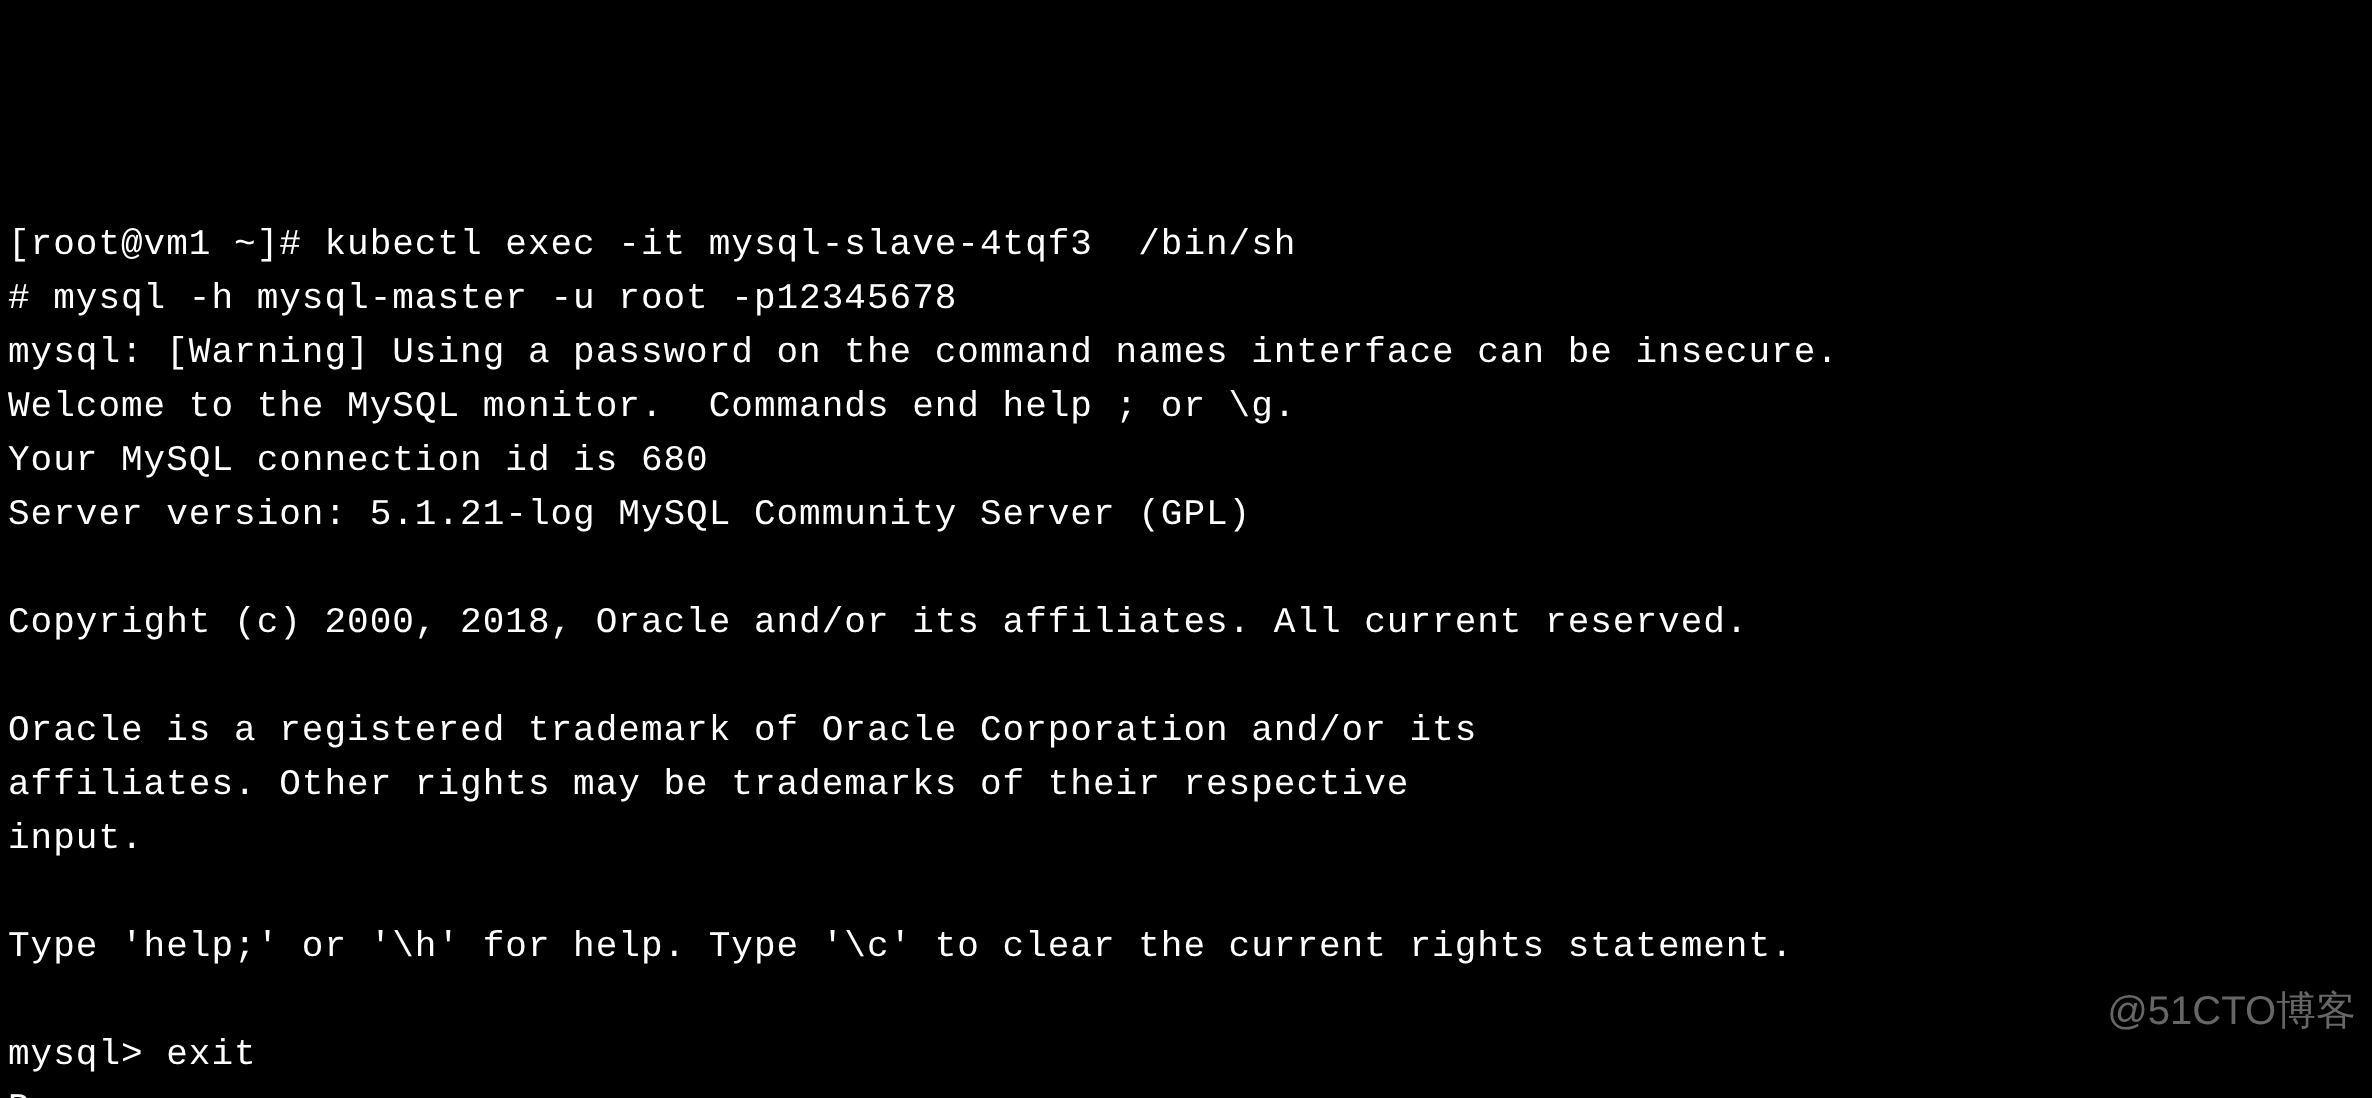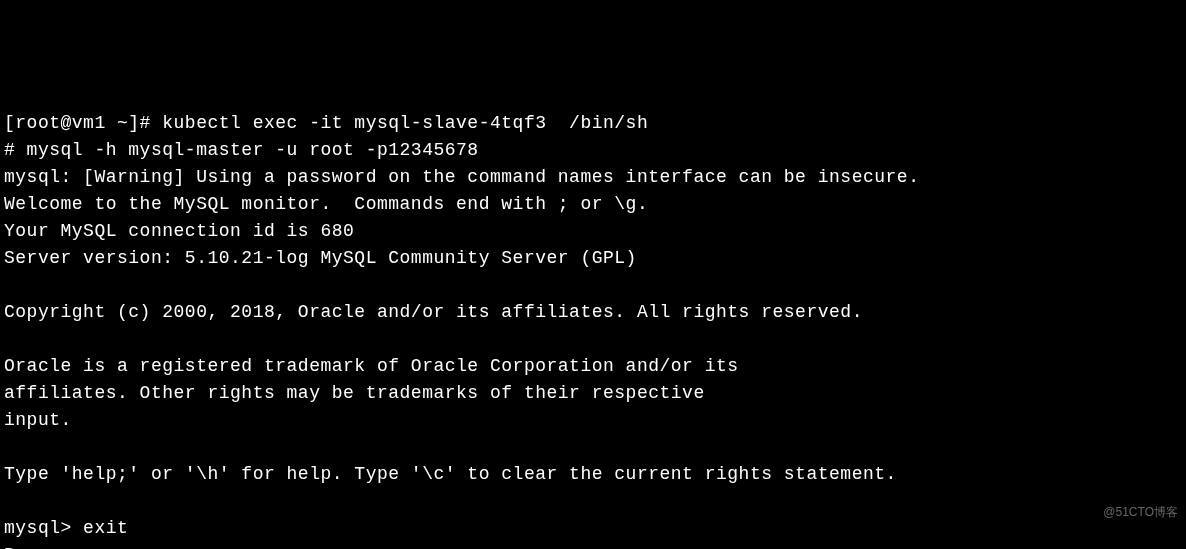--- a/index.html
+++ b/index.html
@@ -22,39 +22,39 @@
       position: relative;
     }
     .terminal {
       white-space: pre;
     }
     .watermark {
       position: absolute;
       right: 8px;
       bottom: 28px;
       color: #808080;
-      font-size: 12px;
+      font-size: 20px;
       font-family: sans-serif;
       opacity: 0.8;
       letter-spacing: 0;
     }
   </style>
 </head>
 <body>
 
 
 
 <div class="terminal"><span>[root@vm1 ~]# kubectl exec -it mysql-slave-4tqf3  /bin/sh</span>
 <span># mysql -h mysql-master -u root -p12345678</span>
 <span>mysql: [Warning] Using a password on the command names interface can be insecure.</span>
-<span>Welcome to the MySQL monitor.  Commands end with ; or \g.</span>
+<span>Welcome to the MySQL monitor.  Commands end help ; or \g.</span>
 <span>Your MySQL connection id is 680</span>
-<span>Server version: 5.10.21-log MySQL Community Server (GPL)</span>
+<span>Server version: 5.1.21-log MySQL Community Server (GPL)</span>
 <span></span>
-<span>Copyright (c) 2000, 2018, Oracle and/or its affiliates. All rights reserved.</span>
+<span>Copyright (c) 2000, 2018, Oracle and/or its affiliates. All current reserved.</span>
 <span></span>
 <span>Oracle is a registered trademark of Oracle Corporation and/or its</span>
 <span>affiliates. Other rights may be trademarks of their respective</span>
 <span>input.</span>
 <span></span>
 <span>Type 'help;' or '\h' for help. Type '\c' to clear the current rights statement.</span>
 <span></span>
 <span>mysql&gt; exit</span>
 <span>Bye</span>
 

